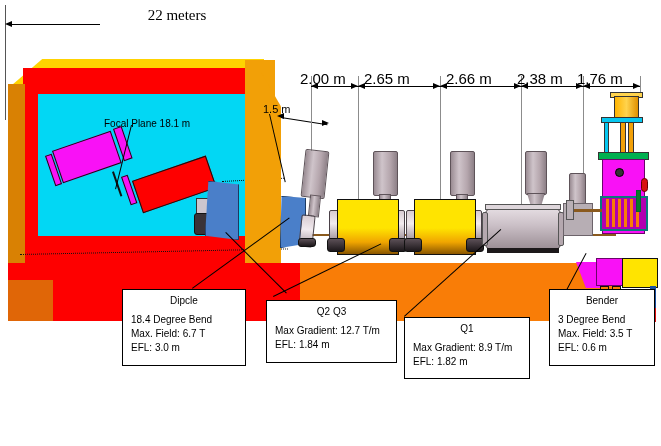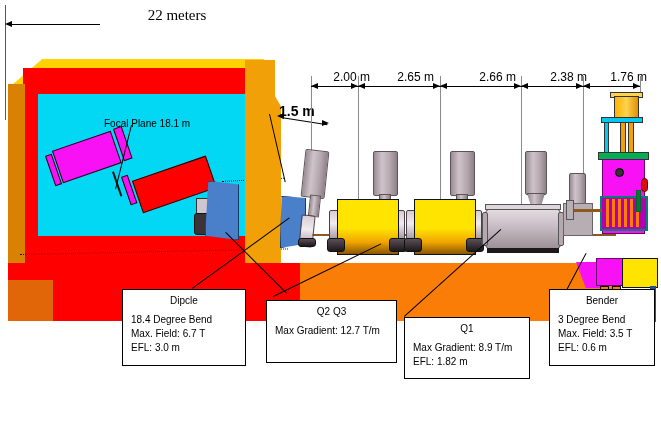--- a/index.html
+++ b/index.html
@@ -44,21 +44,21 @@
   #grey-flange-a{left:196px;top:198px;width:16px;height:16px;background:#cdc6ce;border:1px solid #333;}
   #grey-flange-b{left:194px;top:213px;width:18px;height:22px;background:#3a3338;border:1px solid #111;border-radius:3px;}
 
   
   .dotted{border-top:1px dotted #111;height:0;}
 
   
   #shell-right-orange{left:245px;top:60px;width:30px;height:203px;background:#f2a007;}
   #shell-right-orange-b{left:261px;top:72px;width:20px;height:191px;background:#f2a007;
       clip-path:polygon(0 0,100% 18%,100% 100%,0 100%);}
-  #label-15m{left:279px;top:103px;font-size:14px;font-weight:bold;color:#000;}
+  #label-15m{left:263px;top:103px;font-size:11px;font-weight:normal;color:#000;}
 
   
   #base-red-upper{left:8px;top:263px;width:278px;height:17px;background:#fe0000;}
   #base-red-lower{left:8px;top:280px;width:278px;height:41px;background:#fe0000;}
   #base-dark-orange{left:8px;top:280px;width:45px;height:41px;background:#e06607;}
   #base-red-right{left:286px;top:263px;width:14px;height:58px;background:#fe0000;}
   #plat-orange{left:300px;top:263px;width:300px;height:58px;background:#f97d07;}
   #plat-orange-step{left:600px;top:272px;width:20px;height:49px;background:#f97d07;}
 
   
@@ -72,21 +72,21 @@
   .yellowmag{position:absolute;background:linear-gradient(to bottom,#ffe400 0%,#ffe400 52%,#f0a500 78%,#8a5600 100%);
         border:1px solid #111;}
   .coil{position:absolute;background:linear-gradient(to bottom,#d8ccd2,#f2ebef 45%,#a79aa1);
         border:1px solid #4a4148;}
   .darkroll{position:absolute;background:linear-gradient(to bottom,#5c5057,#1d181b);border:1px solid #111;}
 
   
   .vref{position:absolute;width:1px;background:#8c8c8c;}
   
   .dimline{position:absolute;height:1px;background:#000;}
-  .dimtext{position:absolute;font-size:12px;color:#000;text-align:right;white-space:nowrap;}
+  .dimtext{position:absolute;font-size:15px;color:#000;text-align:left;white-space:nowrap;}
   .arrowL,.arrowR{position:absolute;width:0;height:0;border-top:3.5px solid transparent;border-bottom:3.5px solid transparent;}
   .arrowL{border-right:7px solid #000;}
   .arrowR{border-left:7px solid #000;}
 
   
   #bender-body{left:602px;top:159px;width:43px;height:75px;background:#f911f6;border:1px solid #6b046a;}
   #bender-top-plate{left:598px;top:152px;width:51px;height:8px;background:#00b050;border:1px solid #333;}
   #bender-col-cyan{left:604px;top:122px;width:5px;height:32px;background:#06c7f0;border:1px solid #333;}
   #bender-col-or1{left:620px;top:122px;width:6px;height:32px;background:#f2a007;border:1px solid #333;}
   #bender-col-or2{left:628px;top:122px;width:6px;height:32px;background:#f2a007;border:1px solid #333;}
@@ -269,20 +269,21 @@
   <div class="callout" id="co-dipole" style="left:122px;top:289px;width:124px;height:77px;">
     <div class="ttl">Dipcle</div>
     <div>18.4 Degree Bend</div>
     <div>Max. Field:  6.7 T</div>
     <div>EFL:  3.0 m</div>
   </div>
 
   <div class="callout" id="co-q2q3" style="left:266px;top:300px;width:131px;height:63px;">
     <div class="ttl">Q2 Q3</div>
     <div>Max Gradient:  12.7 T/m</div>
+    <div>EFL:  1.84 m</div>
   </div>
 
   <div class="callout" id="co-q1" style="left:404px;top:317px;width:126px;height:62px;">
     <div class="ttl">Q1</div>
     <div>Max Gradient:  8.9 T/m</div>
     <div>EFL:  1.82 m</div>
   </div>
 
   <div class="callout" id="co-bender" style="left:549px;top:289px;width:106px;height:77px;">
     <div class="ttl">Bender</div>

